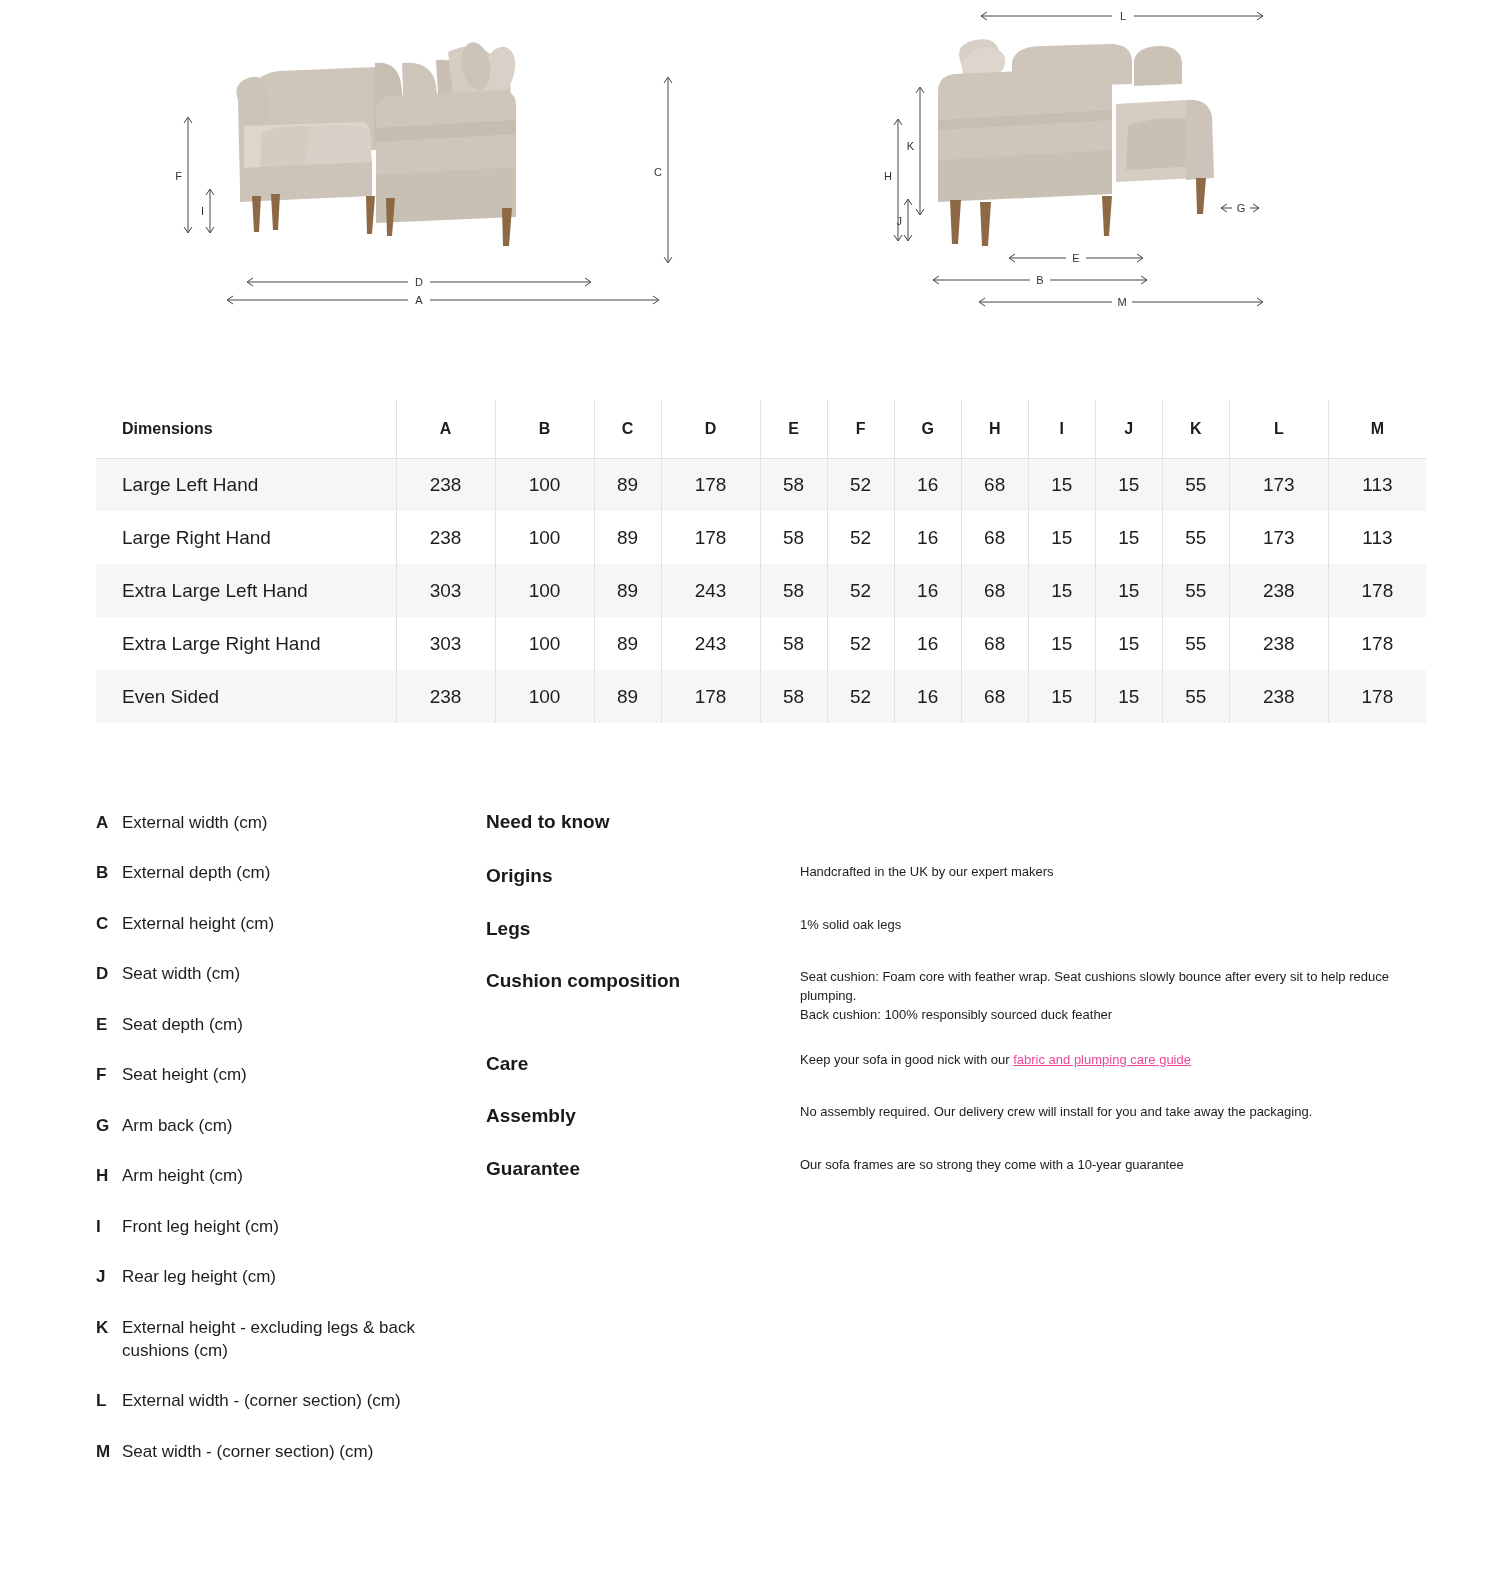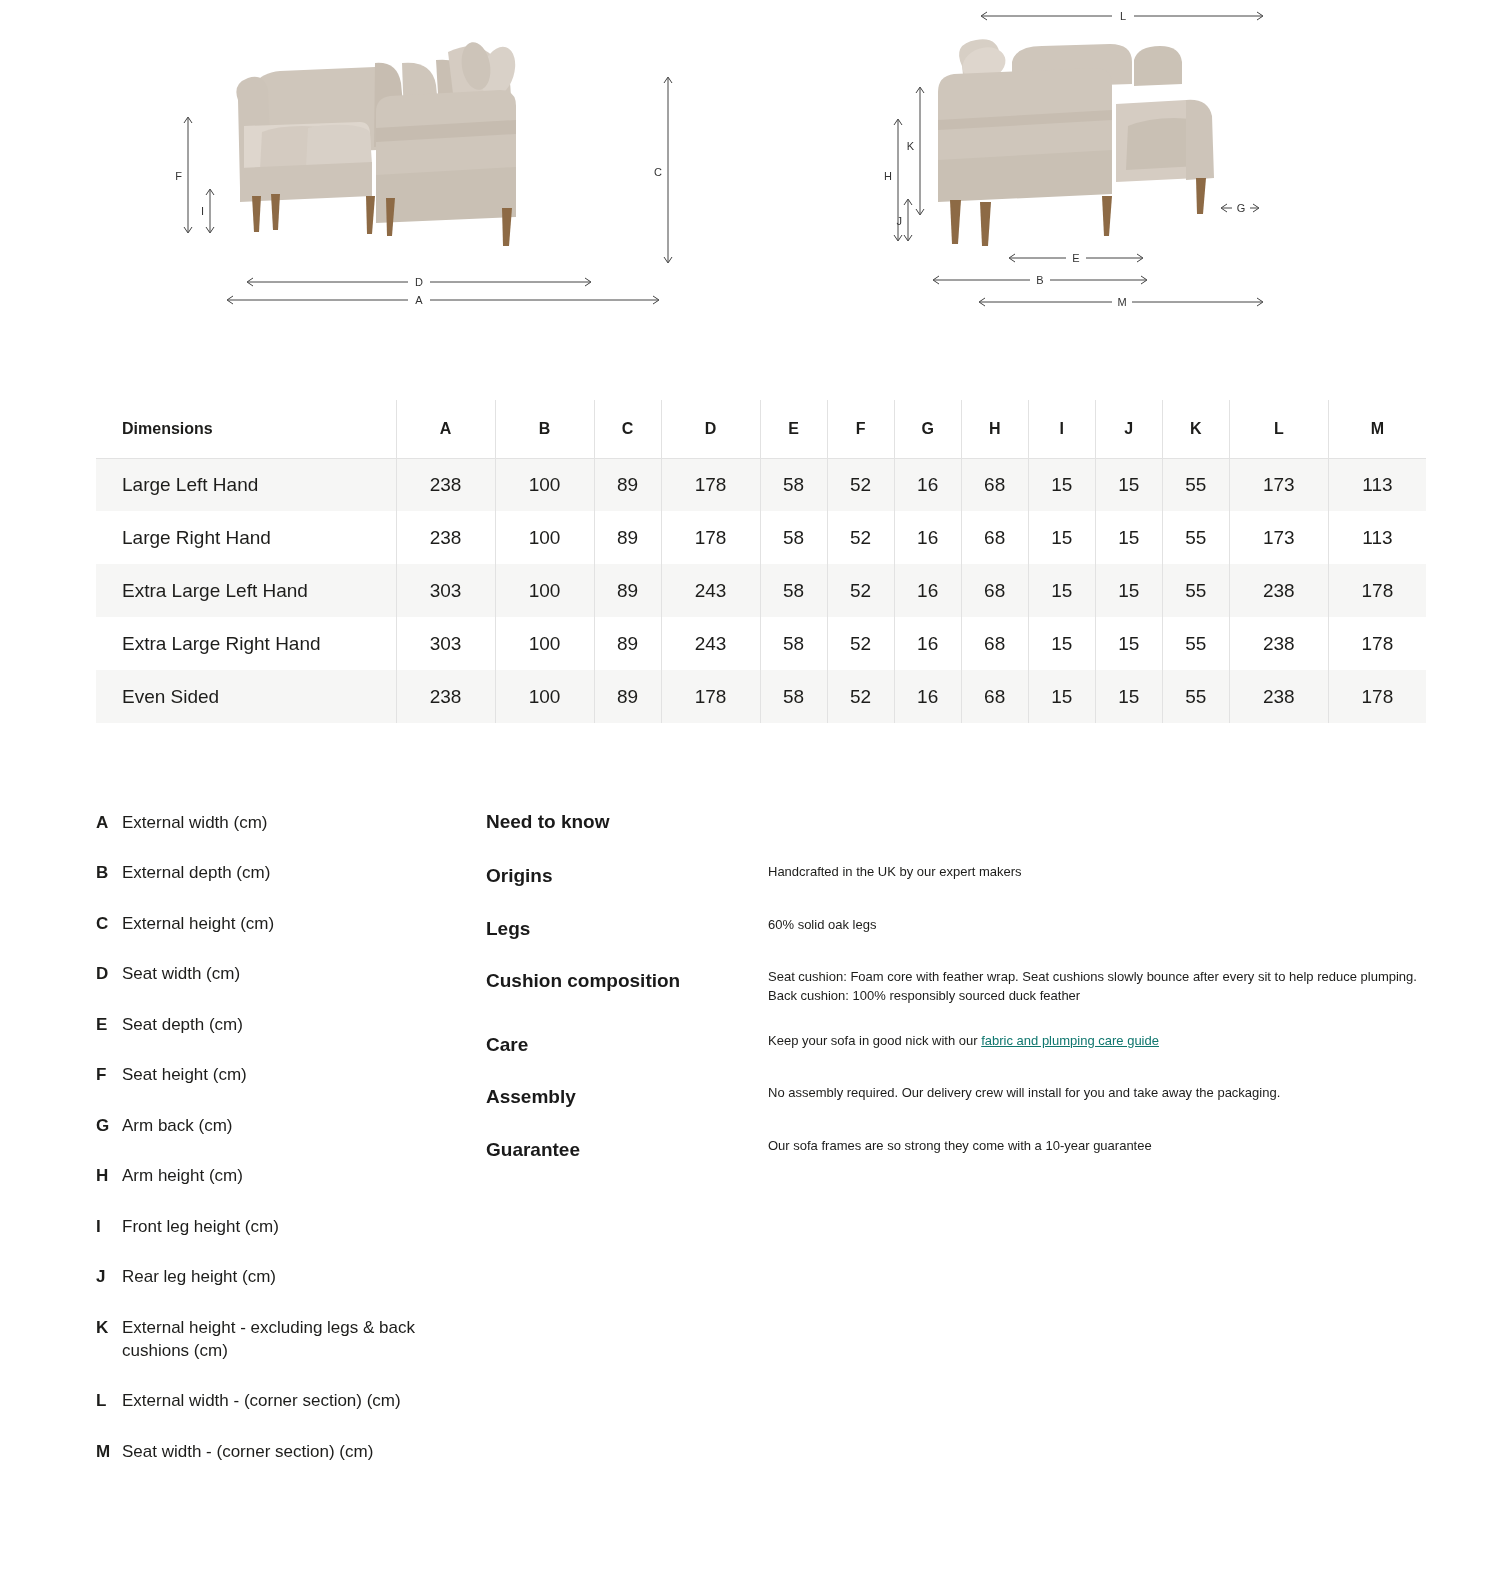--- a/index.html
+++ b/index.html
@@ -94,36 +94,37 @@
   .ntk { flex: 1; }
   .ntk-title {
     font-weight: bold;
     font-size: 19px;
     margin-bottom: 30px;
   }
   .ntk-row {
     display: flex;
     margin-bottom: 26px;
     align-items: flex-start;
+    gap: 32px;
   }
   .ntk-label {
     width: 282px;
     flex: 0 0 282px;
     font-weight: bold;
     font-size: 19px;
     line-height: 1.4;
   }
   .ntk-value {
     flex: 1;
     font-size: 13px;
     line-height: 1.45;
     color: #1d1d1b;
   }
   .ntk-value a {
-    color: #0f766e;
+    color: #ec4899;
     text-decoration: underline;
   }
 
   
   svg text { font-family: "Liberation Sans", sans-serif; }
 </style>
 </head>
 <body>
 
 <div class="page">
@@ -453,21 +454,21 @@
       <div class="ntk-title">Need to know</div>
 
       <div class="ntk-row">
         <div class="ntk-label">Origins</div>
         <div class="ntk-value">Handcrafted in the UK by our expert makers</div>
       </div>
 
 
       <div class="ntk-row">
         <div class="ntk-label">Legs</div>
-        <div class="ntk-value">60% solid oak legs</div>
+        <div class="ntk-value">1% solid oak legs</div>
       </div>
 
       <div class="ntk-row">
         <div class="ntk-label">Cushion composition</div>
         <div class="ntk-value" style="white-space: pre-line;">Seat cushion: Foam core with feather wrap. Seat cushions slowly bounce after every sit to help reduce plumping.
 Back cushion: 100% responsibly sourced duck feather</div>
       </div>
 
       <div class="ntk-row">
         <div class="ntk-label">Care</div>

